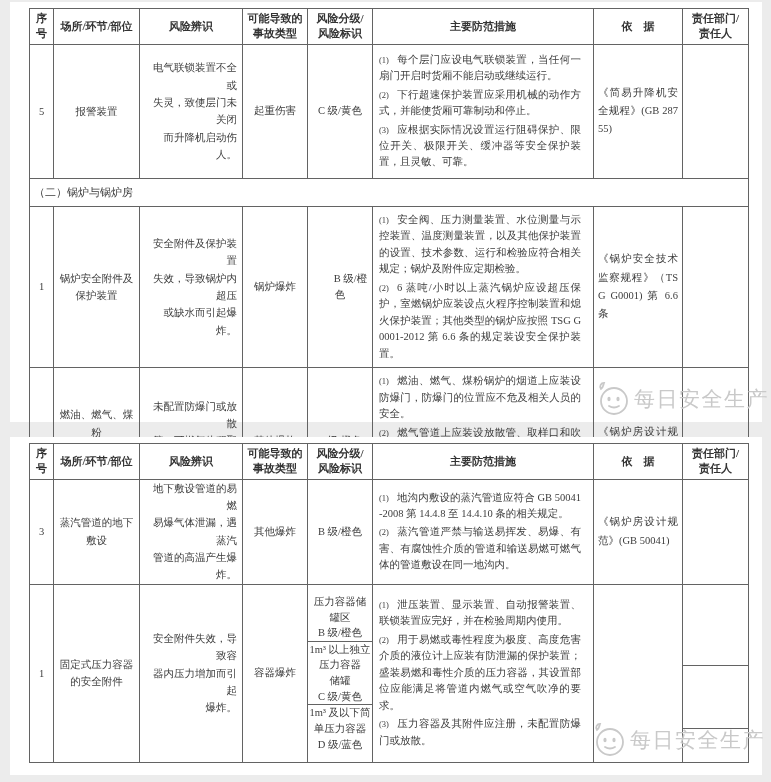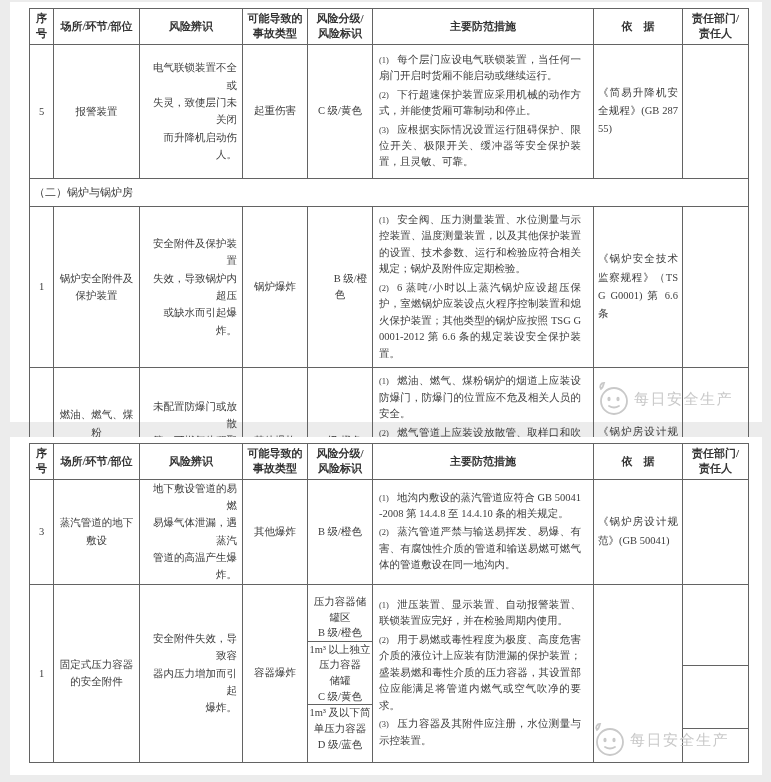--- a/index.html
+++ b/index.html
@@ -35,21 +35,21 @@
   tr.section td{text-align:left;padding:0 0 0 4px;font-size:11px;white-space:nowrap;}
   td.stacked{padding:0;height:100%;}
   .stack{display:flex;flex-direction:column;height:100%;width:100%;justify-content:flex-end;}
   .stack .sub{display:flex;align-items:center;justify-content:center;white-space:pre-line;text-align:center;line-height:1.5;}
   .stack .sub + .sub{border-top:1px solid #636363;}
   .sub.h1{height:47px;}
   .sub.h2{height:62px;}
   .sub.h3{flex:1;}
   
   .watermark{position:absolute;display:flex;align-items:center;color:#c9c9c9;pointer-events:none;z-index:5;}
-  .watermark .wm-text{font-size:15px;letter-spacing:1.5px;white-space:nowrap;margin-left:4px;font-family:Liberation Mono, monospace;}
+  .watermark .wm-text{font-size:21px;letter-spacing:1.5px;white-space:nowrap;margin-left:4px;font-family:Liberation Mono, monospace;}
   #wm1{left:596px;top:381px;}
   #wm2{left:592px;top:722px;}
 </style>
 </head>
 <body>
 
 <div class="panel" id="panel1">
   <table class="risk">
     <colgroup>
       <col style="width:24px">
@@ -195,21 +195,21 @@
 储罐
 C 级/黄色</div>
           <div class="sub h3">1m³ 及以下简
 单压力容器
 D 级/蓝色</div>
         </div>
       </td>
       <td class="c-mea">
         <p><span class="mnum">(1)</span><span>泄压装置、显示装置、自动报警装置、联锁装置应完好，并在检验周期内使用。</span></p>
         <p><span class="mnum">(2)</span><span>用于易燃或毒性程度为极度、高度危害介质的液位计上应装有防泄漏的保护装置；盛装易燃和毒性介质的压力容器，其设置部位应能满足将管道内燃气或空气吹净的要求。</span></p>
-        <p><span class="mnum">(3)</span><span>压力容器及其附件应注册，水位测量与示控装置。</span></p>
+        <p><span class="mnum">(3)</span><span>压力容器及其附件应注册，未配置防爆门或放散。</span></p>
       </td>
       <td class="c-bas"></td>
       <td class="stacked">
         <div class="stack">
           <div class="sub h1"></div>
           <div class="sub h2"></div>
           <div class="sub h3"></div>
         </div>
       </td>
     </tr>

